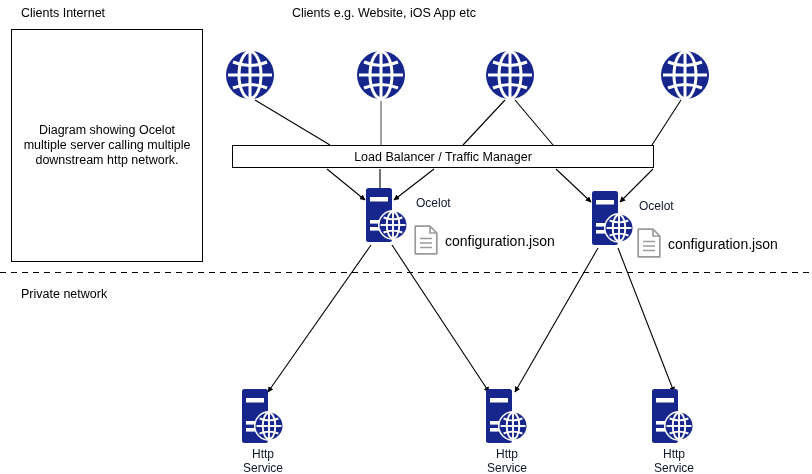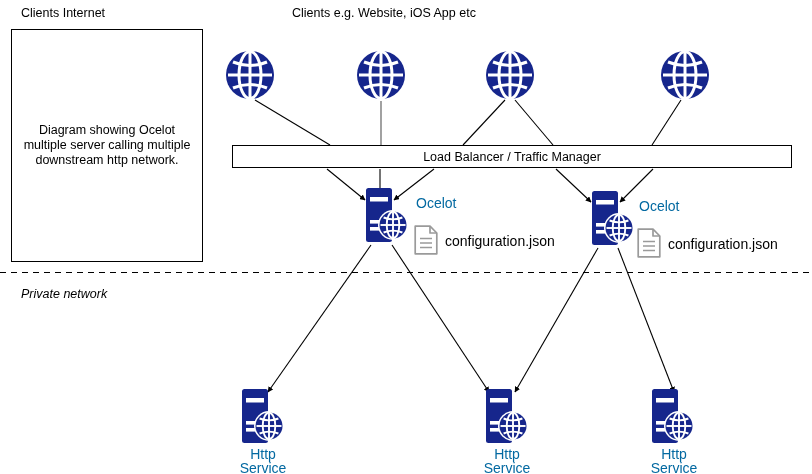--- a/index.html
+++ b/index.html
@@ -28,21 +28,21 @@
     pointer-events: none;
   }
   .zone-label {
     position: absolute;
     font-size: 12.5px;
     line-height: 14px;
     color: #000;
     white-space: nowrap;
   }
   #public-internet-label { left: 21px; top: 6px; }
-  #private-network-label { left: 21px; top: 287px; font-style: italic; }
+  #private-network-label { left: 21px; top: 287px; }
   #clients-label { left: 292px; top: 6px; }
 
   #legend-box {
     position: absolute;
     left: 11px;
     top: 29px;
     width: 192px;
     height: 233px;
     border: 1.3px solid #000000;
     background: #ffffff;
@@ -56,21 +56,21 @@
     line-height: 15px;
     text-align: center;
     padding: 0 6px;
     color: #000;
   }
 
   #lb-bar {
     position: absolute;
     left: 232px;
     top: 145px;
-    width: 560px;
+    width: 422px;
     height: 23px;
     border: 1.3px solid #000000;
     background: #ffffff;
     box-sizing: border-box;
     display: flex;
     align-items: center;
     justify-content: center;
     font-size: 12.5px;
     color: #000;
     z-index: 4;
@@ -87,23 +87,23 @@
 
   
   .server-node {
     position: absolute;
     z-index: 3;
   }
   .server-node svg { display: block; }
 
   .node-caption {
     position: absolute;
-    font-size: 14px;
+    font-size: 12px;
     line-height: 14px;
-    color: #0369a1;
+    color: #0f172a;
     white-space: nowrap;
     z-index: 3;
   }
   .node-caption.centered {
     text-align: center;
     white-space: normal;
   }
 
   
   .doc-icon {

